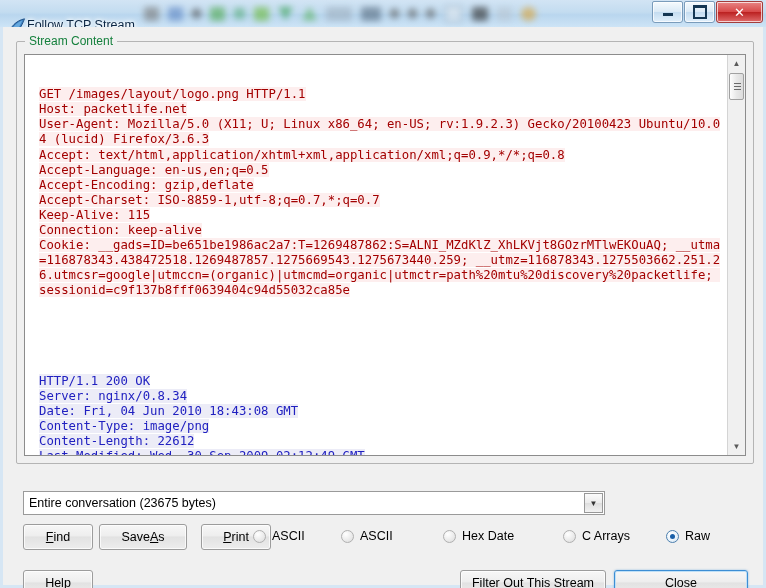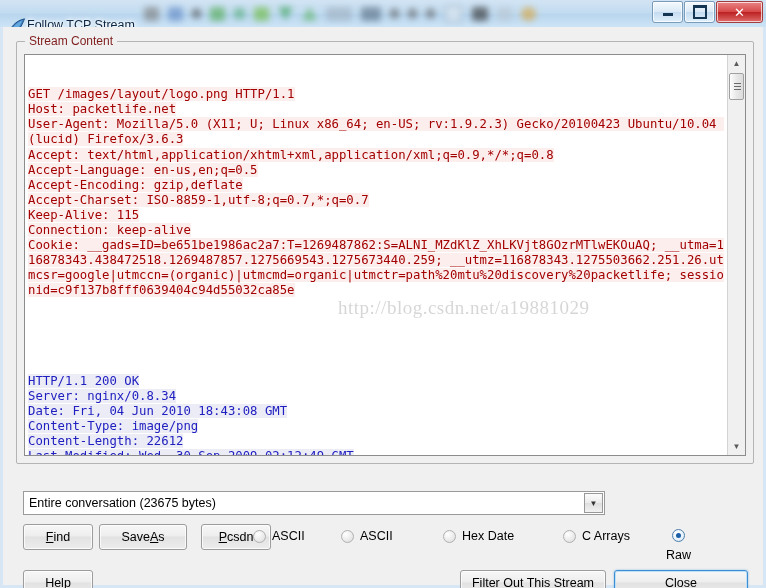--- a/index.html
+++ b/index.html
@@ -108,21 +108,21 @@
     border: 1px solid #b4b4b4;
     border-radius: 2px;
     box-sizing: border-box;
   }
   #group-label {
     position: absolute;
     left: 8px; top: -8px;
     background: #f0f0f0;
     padding: 0 4px;
     font-size: 12px;
-    color: #7f1d1d;
+    color: #15803d;
   }
 
   
   #textview-wrap {
     position: absolute;
     left: 7px; top: 12px;
     width: 722px; height: 402px;
     border: 1px solid #8c8c8c;
     background: #fff;
     box-sizing: border-box;
@@ -132,20 +132,21 @@
   #stream-text {
     flex: 1;
     padding: 2px 0 0 3px;
     font-family: "DejaVu Sans Mono", monospace;
     font-size: 12.3px;
     line-height: 15.1px;
     white-space: pre-wrap;
     word-break: break-all;
     overflow: hidden;
     position: relative;
+    margin-left: 11px;
   }
   .seg-client span { color: #a30000; background: #fdeeee; }
   .seg-server span { color: #2020c0; background: #ececf7; }
   .seg-blank { display: block; height: 15.1px; }
 
   
   #vscroll {
     width: 17px;
     background: #f0f0f0;
     border-left: 1px solid #d4d4d4;
@@ -285,21 +286,21 @@
     position: absolute;
     left: 3px; top: 3px;
     width: 5px; height: 5px;
     border-radius: 50%;
     background: #1a5fa8;
   }
   #r-ascii  { left: 250px; }
   #r-ebcdic { left: 338px; }
   #r-hex    { left: 440px; }
   #r-carr   { left: 560px; }
-  #r-raw    { left: 663px; flex-direction: column; }
+  #r-raw    { left: 663px; }
 
   
   .fin { display:block; }
 </style>
 </head>
 <body>
 
 <div id="window">
 
   <div id="titlebar">
@@ -377,21 +378,20 @@
 Last-Modified: Wed, 30 Sep 2009 02:12:49 GMT
 Connection: keep-alive
 Keep-Alive: timeout=20
 Expires: Sat, 04 Jun 2011 18:43:08 GMT
 Cache-Control: max-age=31536000
 Cache-Control: public
 Accept-Ranges: bytes</span></div>
           
           
 
-          <div class="watermark" style="left:313px; top:245px;">http://blog.csdn.net/a19881029</div>
         </div>
 
         <div id="vscroll">
           <div class="sb-arrow up">▲</div>
           <div id="sb-thumb"></div>
           <div class="sb-arrow down">▼</div>
         </div>
       </div>
     </div>
 
@@ -406,21 +406,21 @@
         <span>ind</span>
     </div>
     <div class="btn" id="btn-saveas">
       <span>Save </span>
         <span class="mn">A</span>
         <span>s</span>
     </div>
     <div class="btn" id="btn-print">
       <span></span>
         <span class="mn">P</span>
-        <span>csdn</span>
+        <span>rint</span>
     </div>
 
     <div class="radio" id="r-ascii">
       <span class="dot"></span>
       <span>ASCII</span>
     </div>
     <div class="radio" id="r-ebcdic">
       <span class="dot"></span>
       <span>ASCII</span>
     </div>

